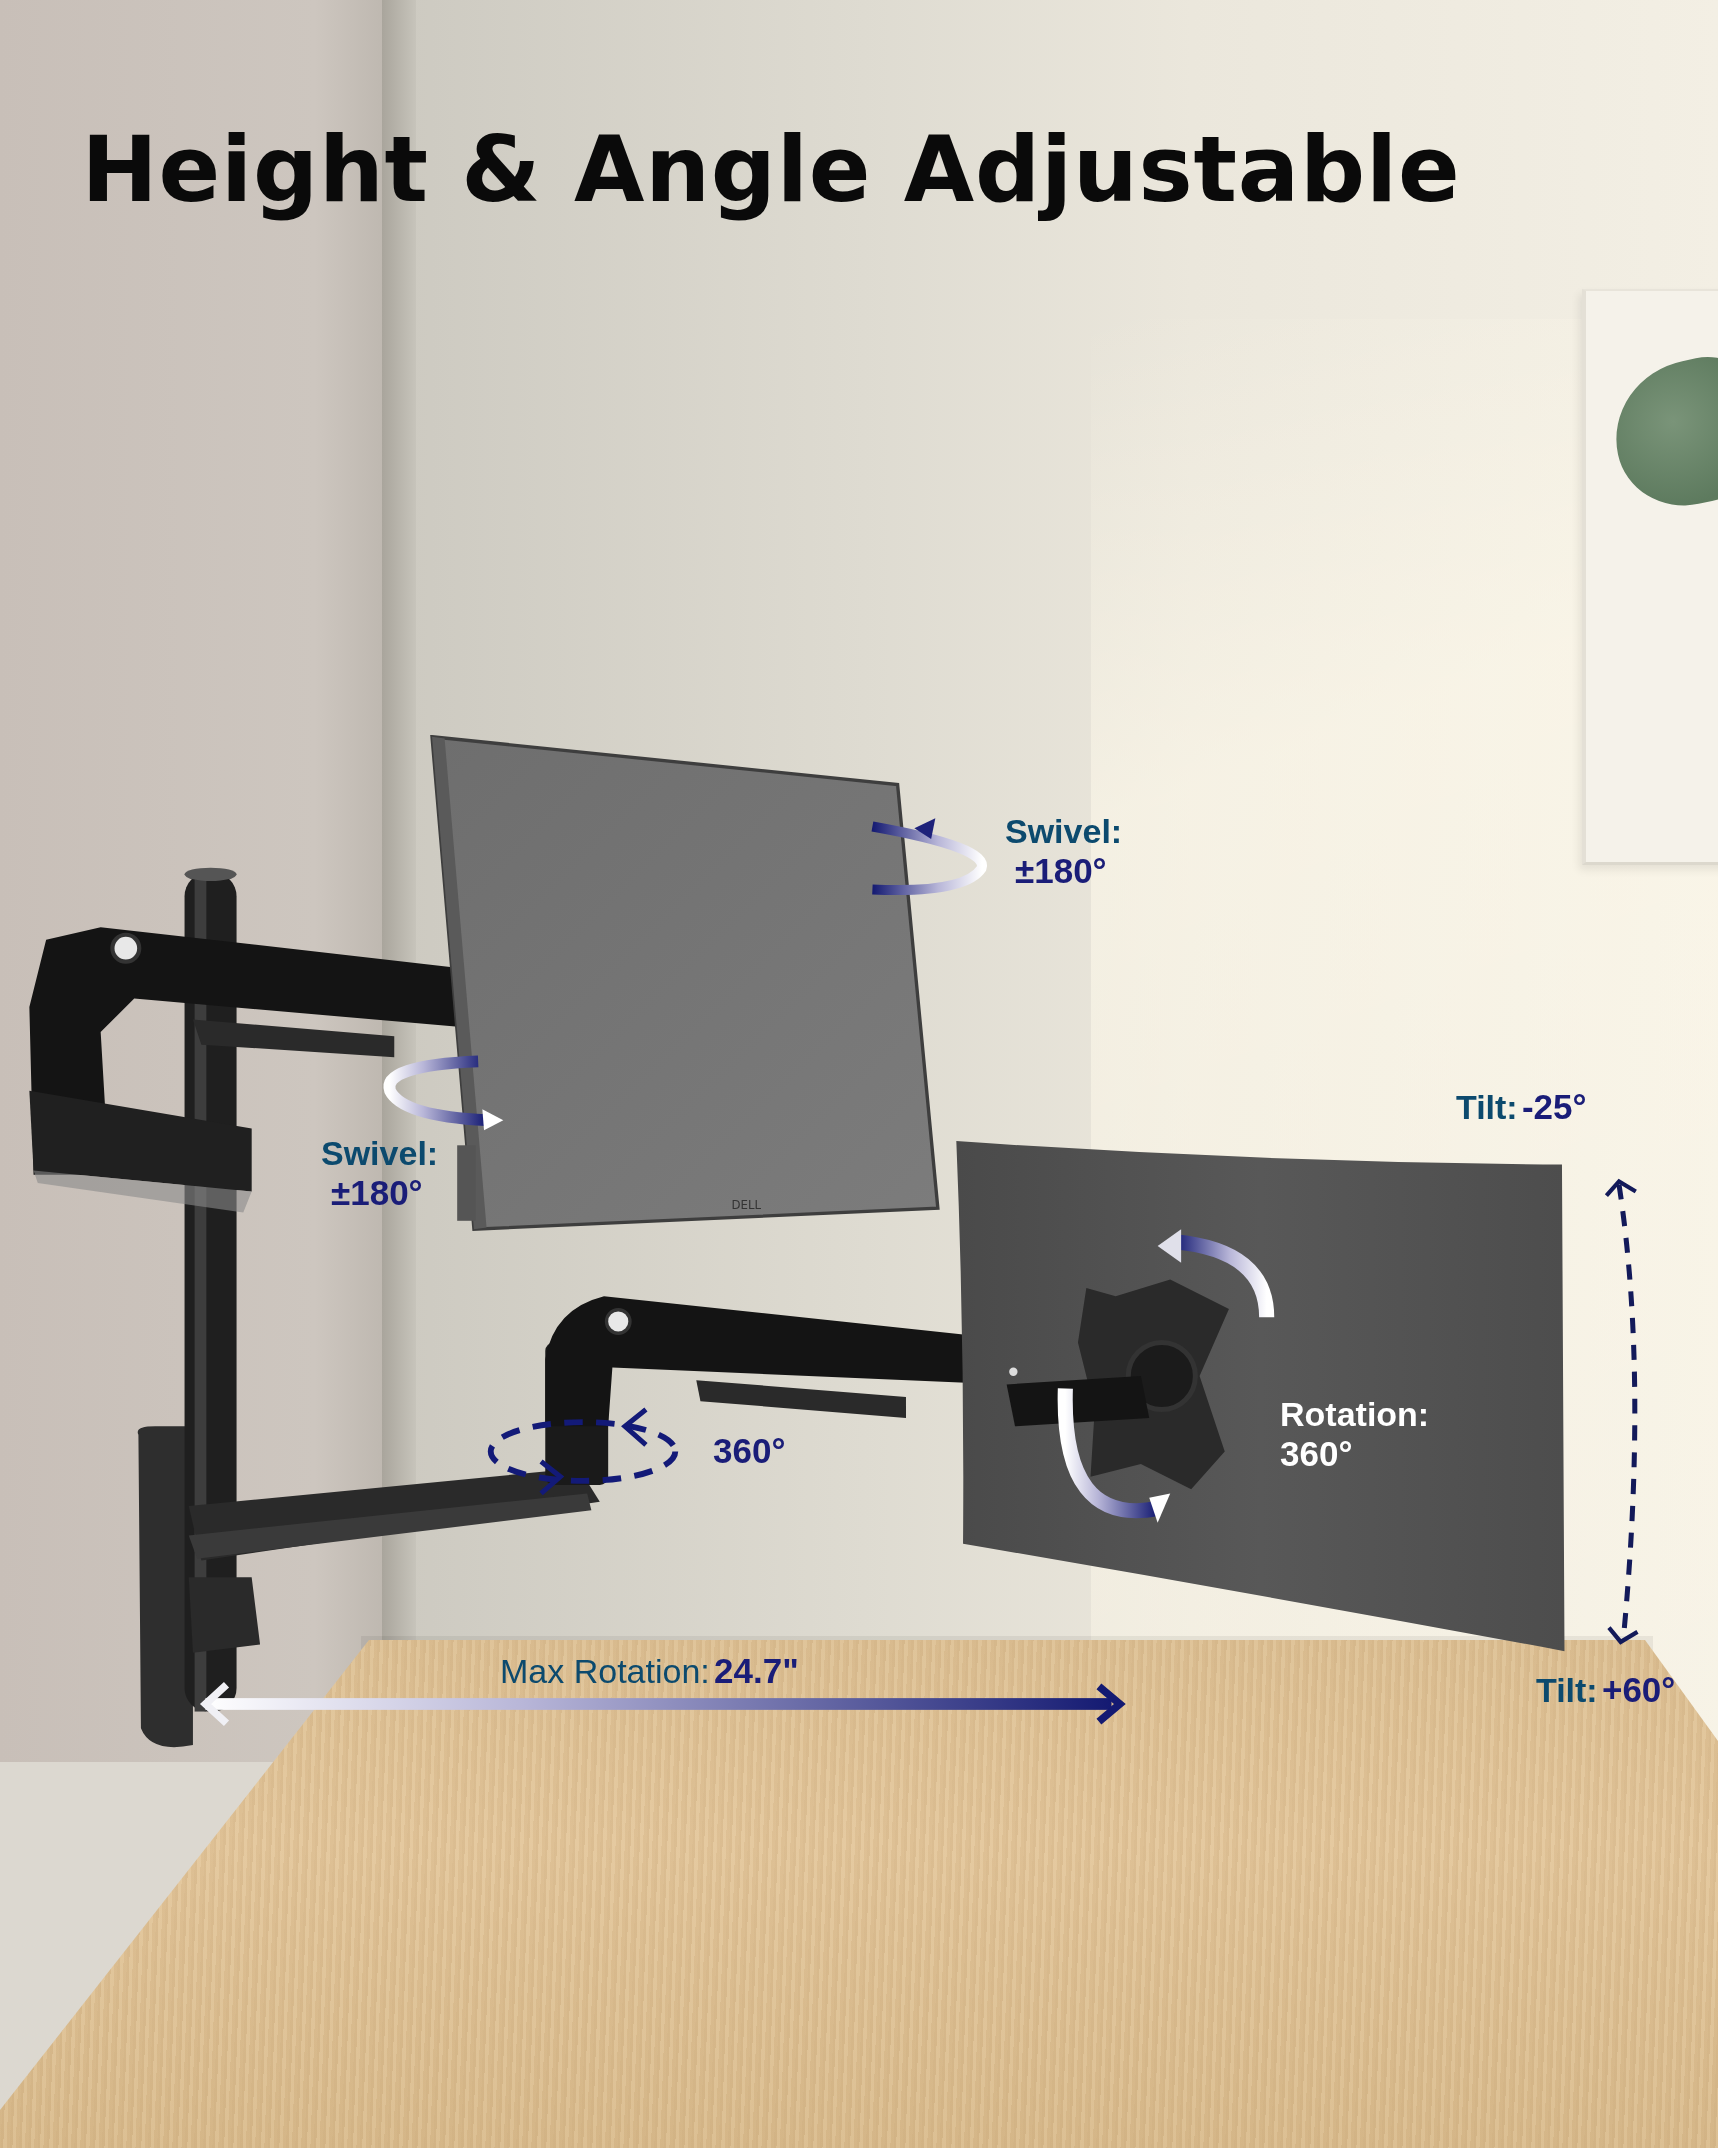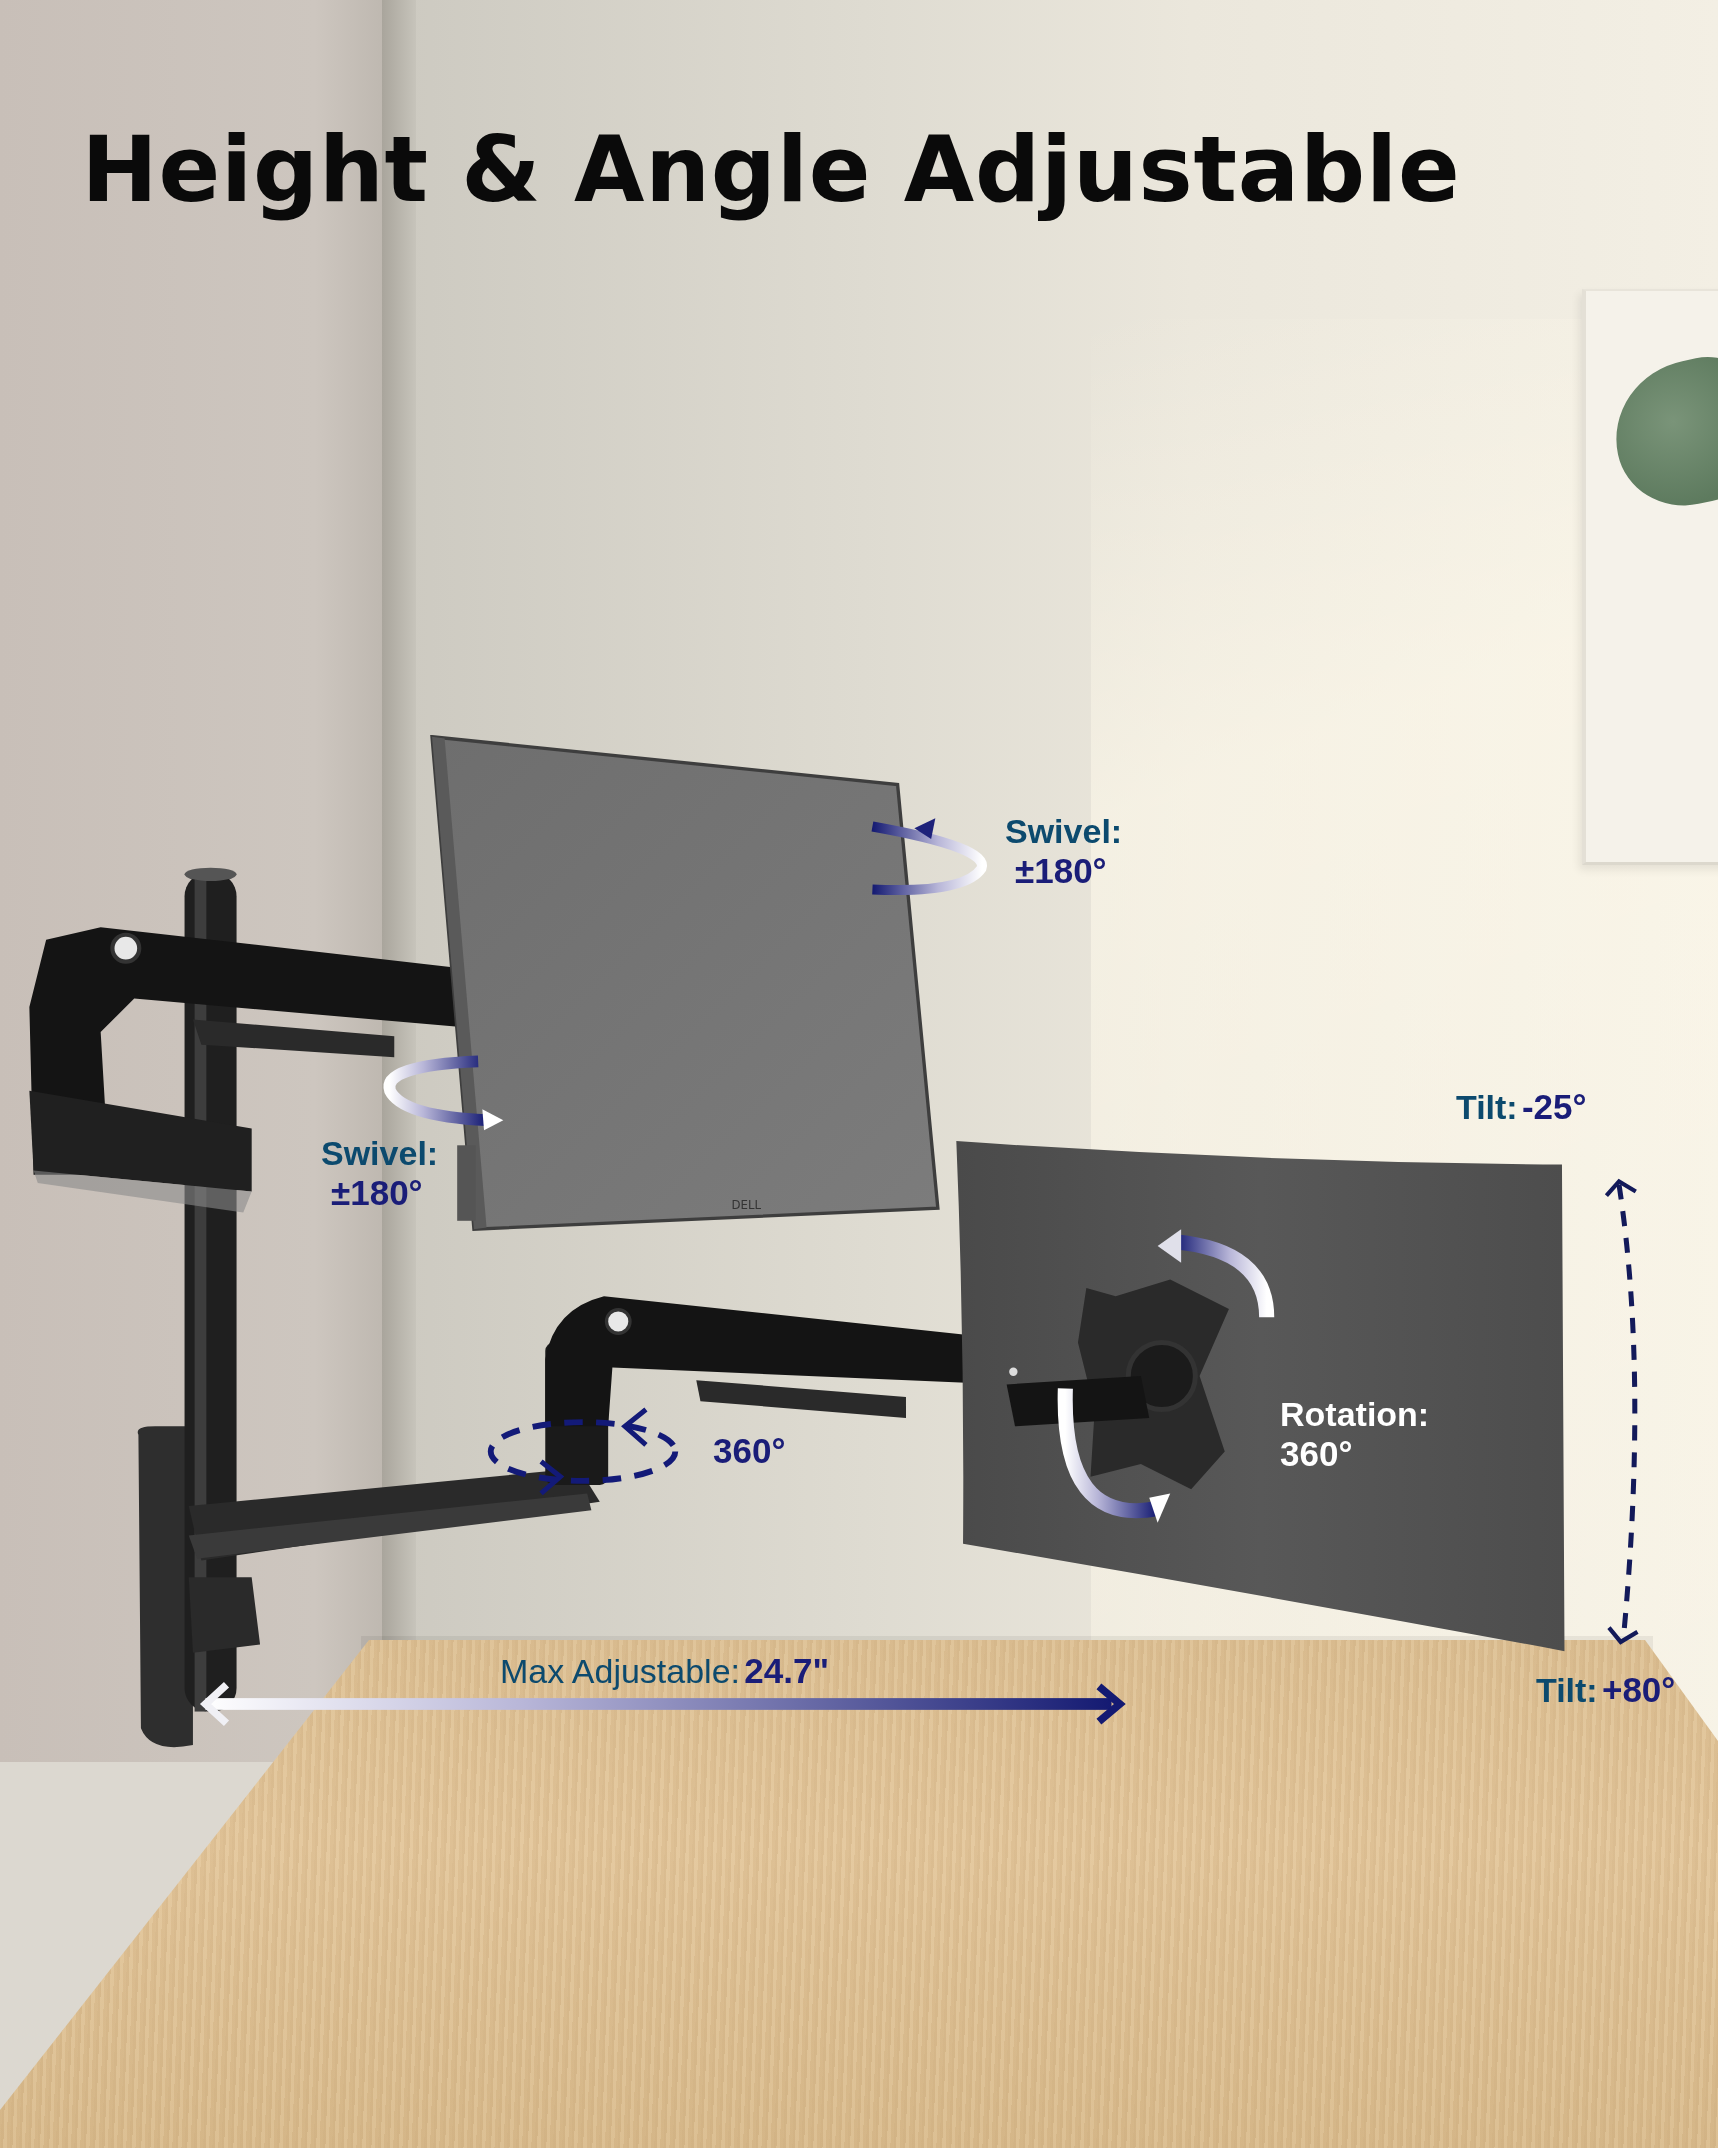--- a/index.html
+++ b/index.html
@@ -148,21 +148,21 @@
     <div class="lbl white" style="font-size:35px;">360°</div>
   </div>
 
   <div class="abs" style="left:1456px;top:1087px;white-space:nowrap;">
     <span class="lbl">Tilt:</span>
     <span class="val">-25°</span>
   </div>
 
   <div class="abs" style="left:1536px;top:1670px;white-space:nowrap;">
     <span class="lbl">Tilt:</span>
-    <span class="val">+80°</span>
+    <span class="val">+60°</span>
   </div>
 
   <div class="abs" style="left:500px;top:1651px;white-space:nowrap;">
-    <span class="lbl" style="font-weight:normal;">Max Adjustable:</span>
+    <span class="lbl" style="font-weight:normal;">Max Rotation:</span>
     <span class="val">24.7"</span>
   </div>
 </div>
 
 
 </body></html>

